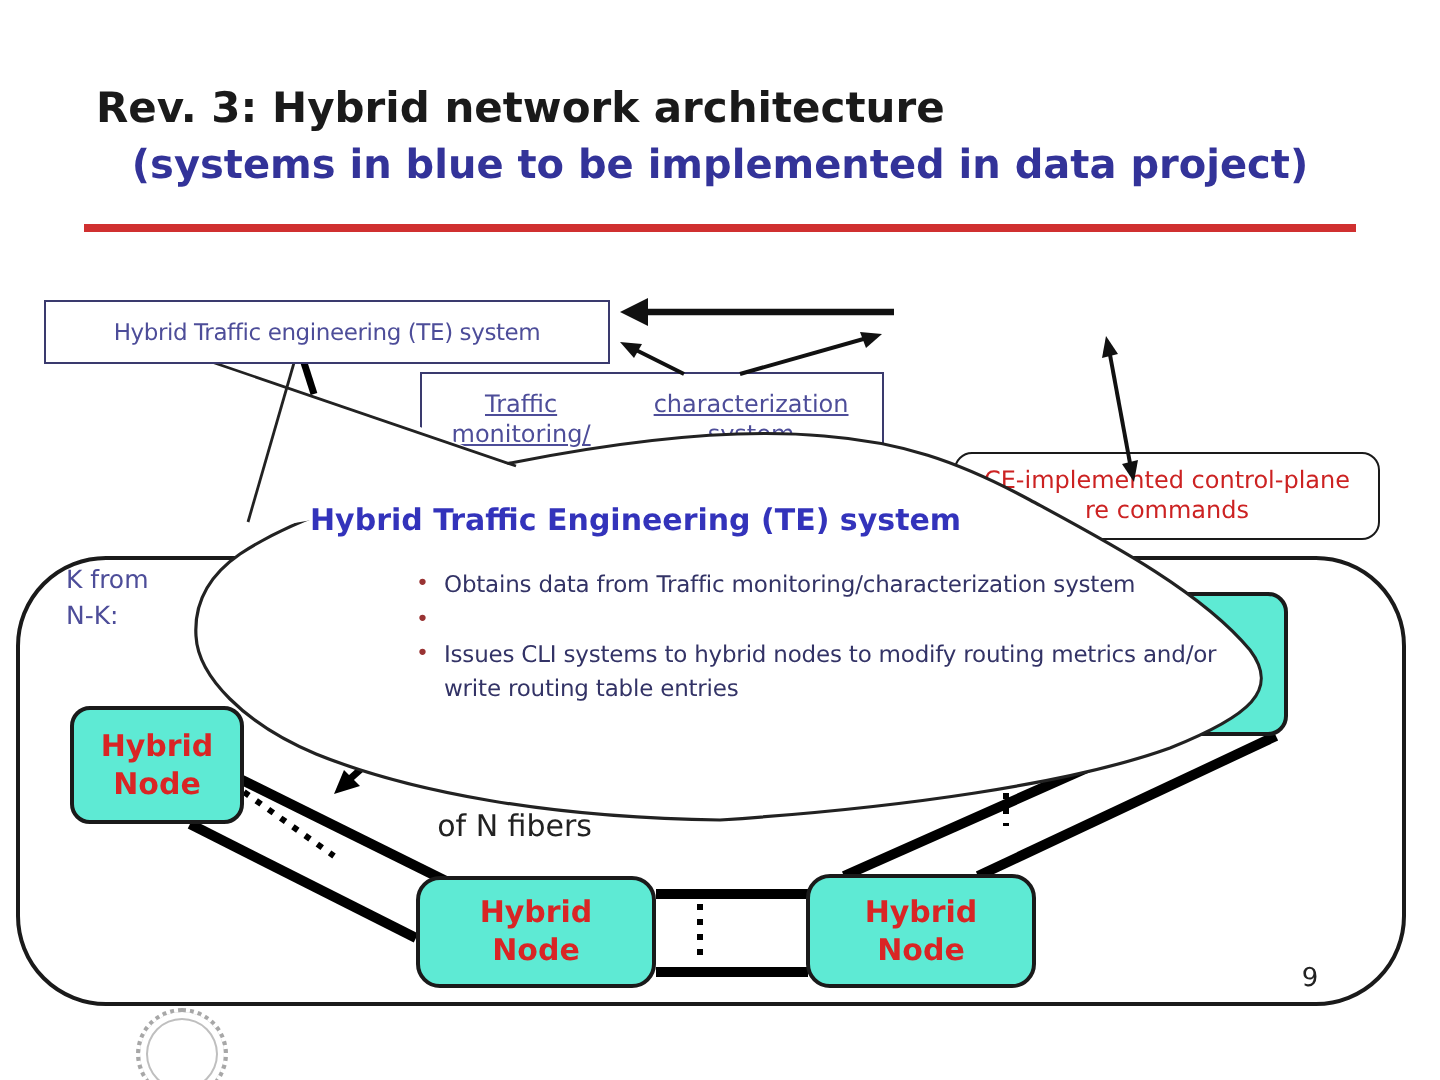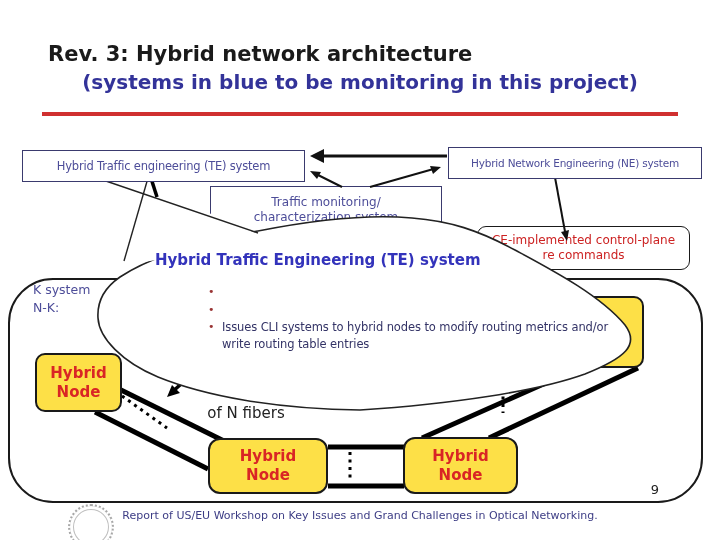--- a/index.html
+++ b/index.html
@@ -9,74 +9,74 @@
   }
   .abs{position:absolute;}
   
   .title{left:0;top:42px;width:720px;text-align:left;font-size:21px;font-weight:bold;color:#1a1a1a;z-index:6;margin-left:48px;}
   .subtitle{left:0;top:70px;width:720px;text-align:center;font-size:20px;font-weight:bold;color:#333399;z-index:6;}
   .rule{left:42px;top:112px;width:636px;height:4px;background:#d03030;z-index:6;}
   
   .sysbox{background:#fff;border:1.5px solid #3a3a6e;color:#4d4d99;display:flex;align-items:center;justify-content:center;text-align:center;}
   .te-box{left:22px;top:150px;width:281px;height:30px;font-size:11.5px;z-index:5;letter-spacing:-0.2px;}
   .ne-box{left:448px;top:147px;width:252px;height:30px;font-size:10.5px;z-index:5;letter-spacing:-0.2px;}
-  .mon-box{left:210px;top:186px;width:230px;height:46px;font-size:12px;line-height:15px;z-index:3;flex-direction:column;}
+  .mon-box{left:210px;top:186px;width:230px;height:46px;font-size:12px;line-height:15px;z-index:3;flex-direction:row;text-decoration:underline;}
   .ctl-box{left:477px;top:226px;width:211px;height:42px;border:1.5px solid #1a1a1a;border-radius:9px;
            background:#fff;color:#cc2222;font-size:12px;line-height:15px;display:flex;flex-direction:column;
            align-items:center;justify-content:center;text-align:center;z-index:3;}
   
   .cloud{left:8px;top:278px;width:695px;height:225px;border:2px solid #1a1a1a;border-radius:45px;background:#fff;z-index:1;box-sizing:border-box;}
   .kfrag{left:33px;top:281px;font-size:12.5px;line-height:18px;color:#4d4d99;z-index:3;}
-  .node{background:#fde047;border:2px solid #1a1a1a;color:#d92525;font-weight:bold;font-size:15px;line-height:19px;
+  .node{background:#5eead4;border:2px solid #1a1a1a;color:#d92525;font-weight:bold;font-size:15px;line-height:19px;
         display:flex;flex-direction:column;align-items:center;justify-content:center;text-align:center;z-index:3;box-sizing:border-box;}
   .node-left{left:35px;top:353px;width:87px;height:59px;border-radius:10px;}
   .node-center{left:208px;top:438px;width:120px;height:56px;border-radius:12px;}
   .node-right{left:403px;top:437px;width:115px;height:57px;border-radius:12px;}
   .node-hidden{left:558px;top:296px;width:86px;height:72px;border-radius:10px;z-index:2;}
-  .fiberlabel{left:196px;top:404px;width:100px;text-align:center;font-size:15px;color:#222;z-index:3;}
+  .fiberlabel{left:196px;top:404px;width:100px;text-align:right;font-size:15px;color:#222;z-index:3;}
   svg.layer{left:0;top:0;width:720px;height:540px;pointer-events:none;}
   .svg1{z-index:2;} .svg-bubble{z-index:4;} .svg2{z-index:5;}
   
   .callout-heading{left:155px;top:251px;font-size:15px;font-weight:bold;color:#3333bb;z-index:5;}
   .bullets{left:208px;top:284px;width:402px;z-index:5;font-size:11.5px;color:#333366;letter-spacing:-0.1px;}
   .bullet{display:flex;line-height:16.5px;margin-bottom:1px;}
   .dot{color:#993333;width:14px;flex:0 0 14px;font-size:11px;}
   
   .pagenum{left:640px;top:482px;width:30px;text-align:center;font-size:13px;color:#222;z-index:6;}
   .footer{left:0;top:509px;width:720px;text-align:center;font-size:11px;line-height:13.5px;color:#3d3d85;z-index:6;}
   .seal{left:68px;top:504px;width:46px;height:46px;border-radius:50%;border:2px dotted #8a8a8a;
         box-shadow:inset 0 0 0 3px #fff, inset 0 0 0 4px #aaa;opacity:.75;z-index:5;box-sizing:border-box;}
 </style>
 </head>
 <body>
 
 <div class="slide">
 
   <div class="abs title">Rev. 3: Hybrid network architecture</div>
-  <div class="abs subtitle">(systems in blue to be monitoring in this project)</div>
+  <div class="abs subtitle">(systems in blue to be implemented in data project)</div>
   <div class="abs rule"></div>
 
   <div class="abs cloud"></div>
 
   <svg class="abs layer svg1" viewBox="0 0 720 540">
     <line x1="95" y1="412" x2="208" y2="469" stroke="#000" stroke-width="5"></line>
     <line x1="119" y1="389" x2="224" y2="441" stroke="#000" stroke-width="5"></line>
     <line x1="328" y1="447" x2="404" y2="447" stroke="#000" stroke-width="5"></line>
     <line x1="328" y1="486" x2="404" y2="486" stroke="#000" stroke-width="5"></line>
     <line x1="422" y1="438" x2="575" y2="370" stroke="#000" stroke-width="5"></line>
     <line x1="489" y1="438" x2="638" y2="368" stroke="#000" stroke-width="5"></line>
     <line x1="122" y1="396" x2="167" y2="428" stroke="#000" stroke-width="3" stroke-dasharray="3 4.5"></line>
     <line x1="350" y1="452" x2="350" y2="482" stroke="#000" stroke-width="3" stroke-dasharray="3 4.5"></line>
     <line x1="503" y1="389" x2="503" y2="413" stroke="#000" stroke-width="3" stroke-dasharray="3 4.5"></line>
     <line x1="199" y1="368" x2="171" y2="393" stroke="#000" stroke-width="3.5"></line>
     <polygon points="167,397 180,393 172,385" fill="#000"></polygon>
   </svg>
 
   <div class="abs kfrag">
-    <div>K system</div>
+    <div>K from</div>
     <div>N-K:</div>
   </div>
   <div class="abs node node-left">
     <span>Hybrid</span>
     <span>Node</span>
   </div>
   <div class="abs node node-hidden"></div>
   <div class="abs node node-center">
     <span>Hybrid</span>
     <span>Node</span>
@@ -101,20 +101,21 @@
          C450,221 478,230 515,250 C552,270 600,295 625,325 C640,345 625,358 585,374
          C535,392 450,404 360,410 C275,409 205,396 158,377 C122,362 99,338 98,318 Z" fill="#ffffff" stroke="#222222" stroke-width="1.6"></path>
     <polygon points="146,186 272,240 121,266" fill="#ffffff"></polygon>
     <line x1="100" y1="179" x2="258" y2="233" stroke="#222222" stroke-width="1.4"></line>
     <line x1="150" y1="171" x2="124" y2="261" stroke="#222222" stroke-width="1.4"></line>
   </svg>
   <div class="abs callout-heading">Hybrid Traffic Engineering (TE) system</div>
   <div class="abs bullets">
     <div class="bullet">
       <span class="dot">•</span>
+      <span>Obtains data from Traffic monitoring/characterization system</span>
     </div>
     <div class="bullet">
       <span class="dot">•</span>
     </div>
     <div class="bullet">
       <span class="dot">•</span>
       <span>Issues CLI systems to hybrid nodes to modify routing metrics and/or write routing table entries</span>
     </div>
   </div>
 
@@ -127,23 +128,19 @@
     <polygon points="441,167 430,166 433,174" fill="#111"></polygon>
     <line x1="554" y1="172" x2="566" y2="237" stroke="#111" stroke-width="2"></line>
     <polygon points="553,168 559,177 551,179" fill="#111"></polygon>
     <polygon points="567,241 569,230 561,232" fill="#111"></polygon>
     <line x1="149" y1="172" x2="157" y2="197" stroke="#000" stroke-width="3.5"></line>
   </svg>
 
   <div class="abs sysbox te-box">
     <span>Hybrid Traffic engineering (TE) system</span>
   </div>
-  <div class="abs sysbox ne-box">
-    <span>Hybrid Network Engineering  (NE) system</span>
-  </div>
 
   <div class="abs pagenum">9</div>
   <div class="abs seal"></div>
   <div class="abs footer">
-    <div>Report of US/EU Workshop on Key Issues and Grand Challenges in Optical Networking.</div>
   </div>
 
 </div>
 
 </body></html>

